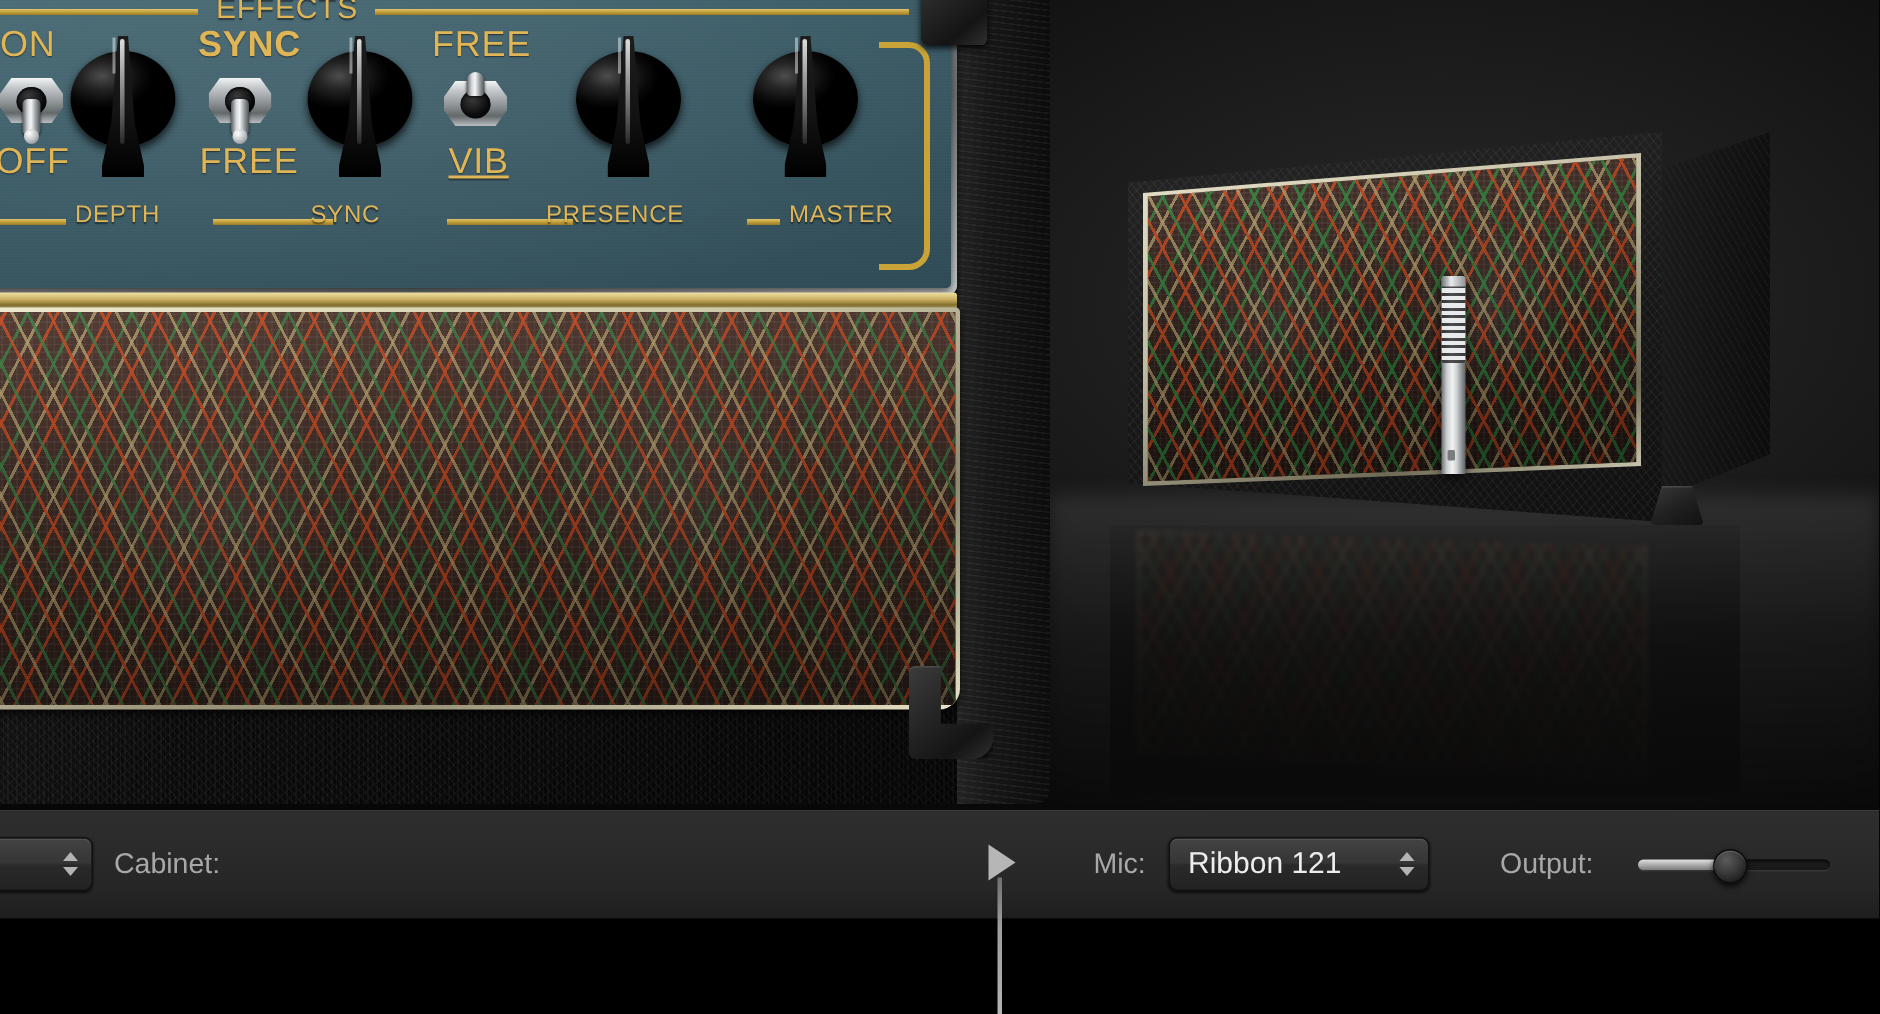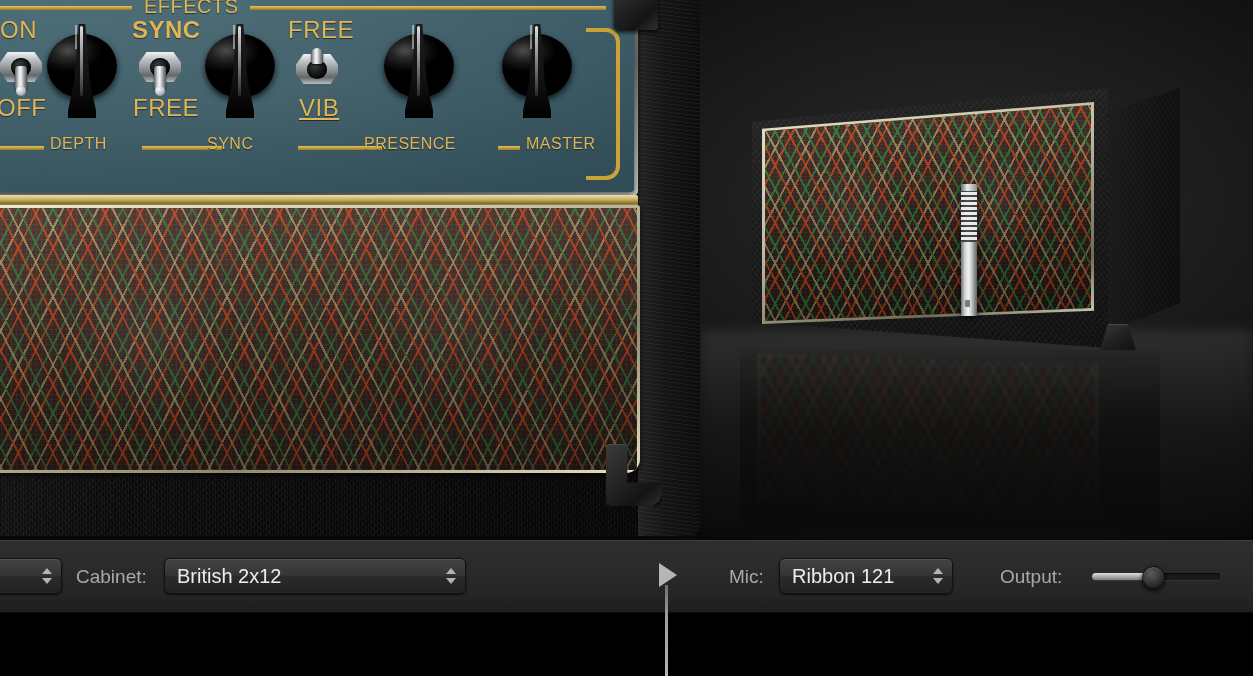--- a/index.html
+++ b/index.html
@@ -728,27 +728,20 @@
       <div class="popup" style="left:-120px; width:182px;">
         <span class="pv"></span>
         <span class="stepper">
           <i class="up"></i>
             <i class="down"></i>
         </span>
       </div>
 
       <div class="tb-label" style="left:76px;">Cabinet:</div>
 
-      <div class="popup" style="left:164px; width:302px;">
-        <span class="pv">British 2x12</span>
-        <span class="stepper">
-          <i class="up"></i>
-            <i class="down"></i>
-        </span>
-      </div>
 
       <div class="tb-label" style="left:729px;">Mic:</div>
 
       <div class="popup" style="left:779px; width:174px;">
         <span class="pv">Ribbon 121</span>
         <span class="stepper">
           <i class="up"></i>
             <i class="down"></i>
         </span>
       </div>

